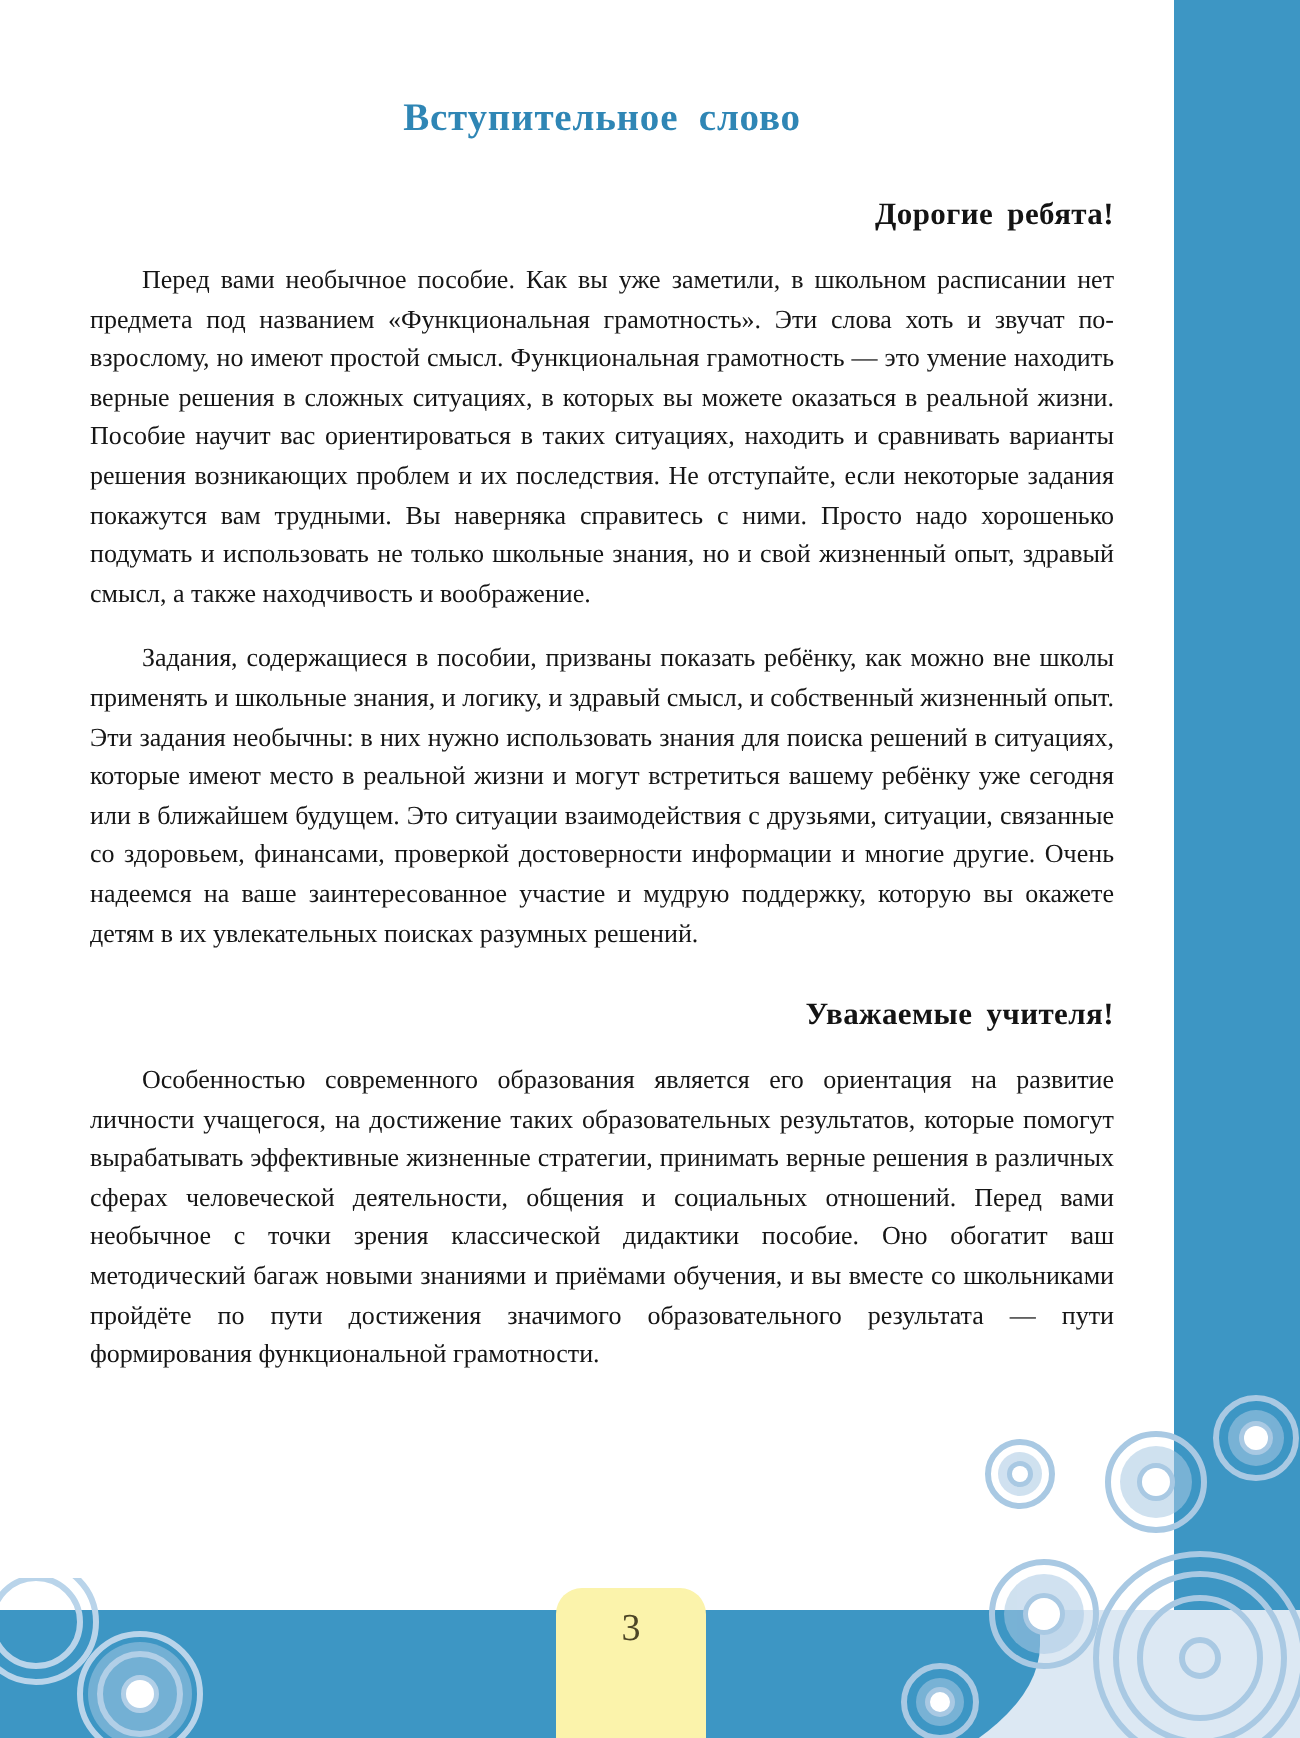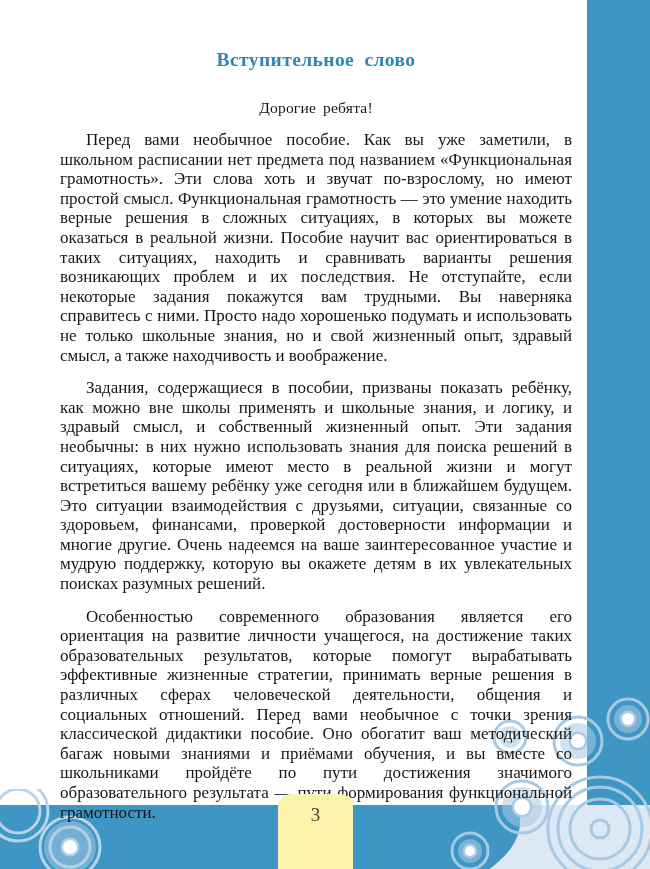--- a/index.html
+++ b/index.html
@@ -77,56 +77,56 @@
     bottom: 0;
     width: 150px;
     height: 80px;
     overflow: hidden;
     pointer-events: none;
   }
 
   
   .content {
     position: absolute;
-    left: 60px;
+    left: 45px;
     top: 0;
     width: 512px;
   }
 
   .chapter-title {
     margin: 0;
     padding-top: 49px;
     text-align: center;
     font-size: 19.5px;
     font-weight: bold;
     color: #2f86b5;
     letter-spacing: .4px;
     word-spacing: 5px;
     font-family: "Liberation Serif", "DejaVu Serif", serif;
   }
 
   .sub-heading {
     margin: 0;
-    text-align: center;
+    text-align: right;
     font-size: 15.5px;
-    font-weight: normal;
+    font-weight: bold;
     color: #141414;
     word-spacing: 3px;
     letter-spacing: .2px;
   }
 
   .sub-heading.first { padding-top: 28px; }
   .sub-heading.later { padding-top: 23px; }
 
   .body-par {
     margin: 0;
     padding-top: 13px;
     text-align: justify;
     text-justify: inter-word;
-    font-size: 17px;
+    font-size: 13px;
     line-height: 19.6px;
     color: #161616;
     text-indent: 26px;
     hyphens: manual;
   }
 
   
   .page-tab {
     position: absolute;
     left: 278px;
@@ -213,20 +213,21 @@
 
   <div class="content">
 
     <h1 class="chapter-title">Вступительное слово</h1>
 
     <h2 class="sub-heading first">Дорогие ребята!</h2>
     <p class="body-par">Перед вами необычное пособие. Как вы уже заметили, в школьном расписании нет предмета под названием «Функциональная грамотность». Эти слова хоть и звучат по-взрослому, но имеют простой смысл. Функциональная грамотность — это умение находить верные решения в сложных ситуациях, в которых вы можете оказаться в реальной жизни. Пособие научит вас ориентироваться в таких ситуациях, находить и сравнивать варианты решения возникающих проблем и их последствия. Не отступайте, если некоторые задания покажутся вам трудными. Вы наверняка справитесь с ними. Просто надо хорошенько подумать и использовать не только школьные знания, но и свой жизненный опыт, здравый смысл, а также находчивость и воображение.</p>
 
     <p class="body-par">Задания, содержащиеся в пособии, призваны показать ребёнку, как можно вне школы применять и школьные знания, и логику, и здравый смысл, и собственный жизненный опыт. Эти задания необычны: в них нужно использовать знания для поиска решений в ситуациях, которые имеют место в реальной жизни и могут встретиться вашему ребёнку уже сегодня или в ближайшем будущем. Это ситуации взаимодействия с друзьями, ситуации, связанные со здоровьем, финансами, проверкой достоверности информации и многие другие. Очень надеемся на ваше заинтересованное участие и мудрую поддержку, которую вы окажете детям в их увлекательных поисках разумных решений.</p>
 
+    <h2 class="sub-heading later">Уважаемые учителя!</h2>
     <p class="body-par">Особенностью современного образования является его ориентация на развитие личности учащегося, на достижение таких образовательных результатов, которые помогут вырабатывать эффективные жизненные стратегии, принимать верные решения в различных сферах человеческой деятельности, общения и социальных отношений. Перед вами необычное с точки зрения классической дидактики пособие. Оно обогатит ваш методический багаж новыми знаниями и приёмами обучения, и вы вместе со школьниками пройдёте по пути достижения значимого образовательного результата — пути формирования функциональной грамотности.</p>
 
   </div>
 
   <div class="page-tab">
     <span class="num">3</span>
   </div>
 
 </div>
 

